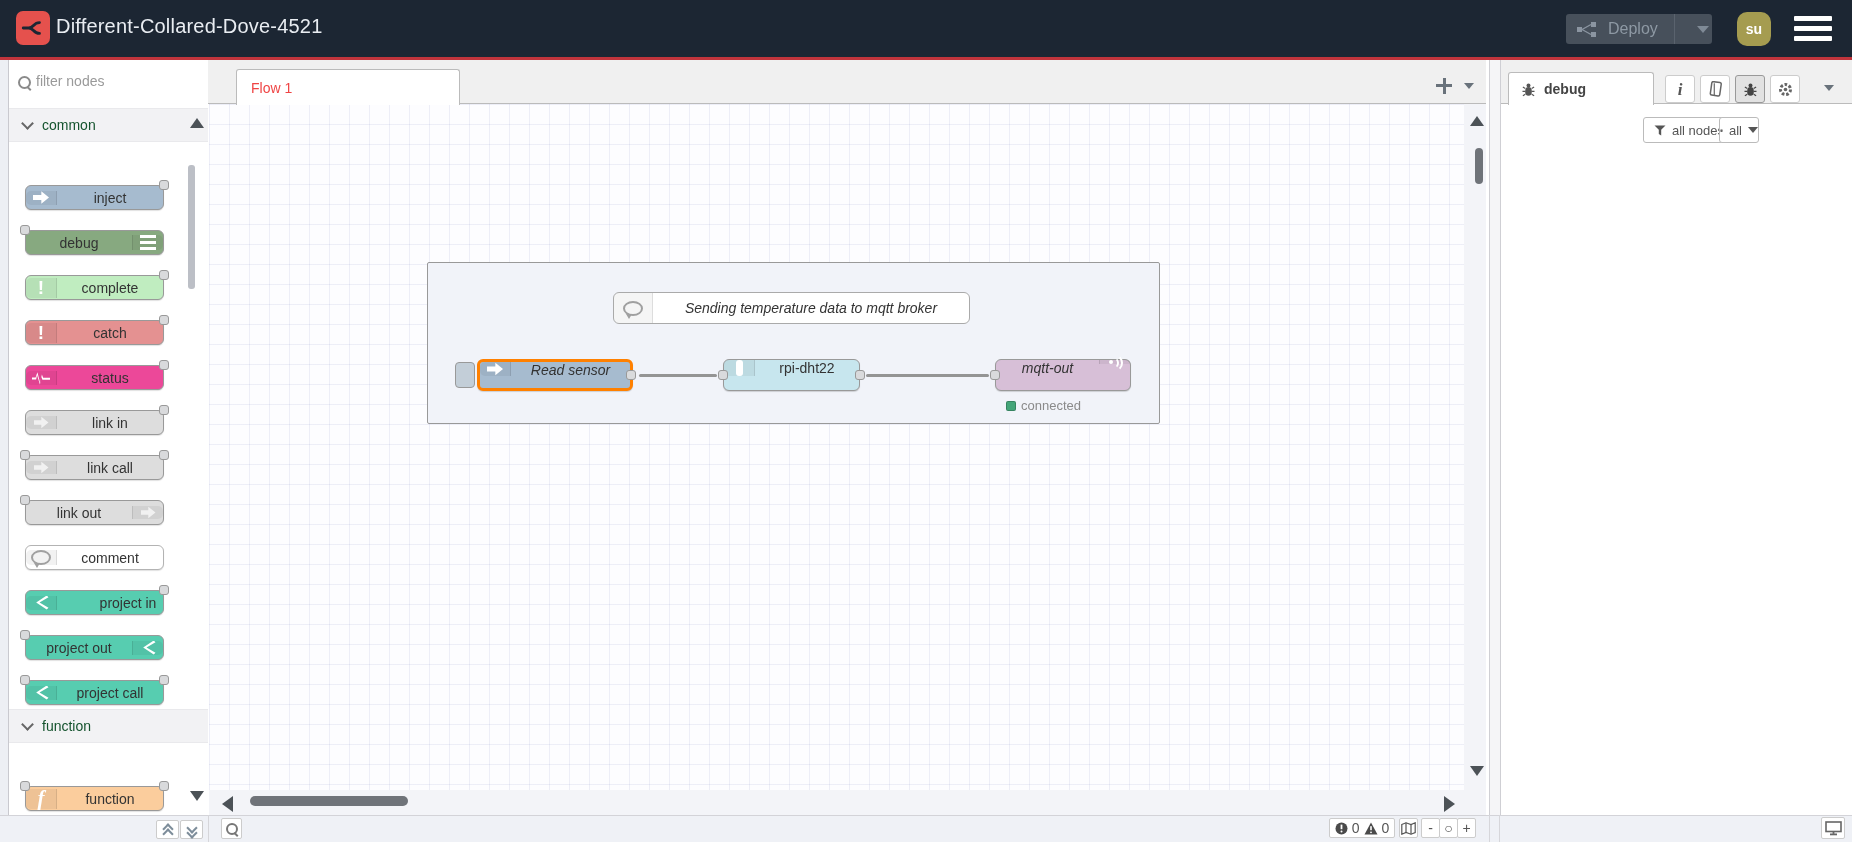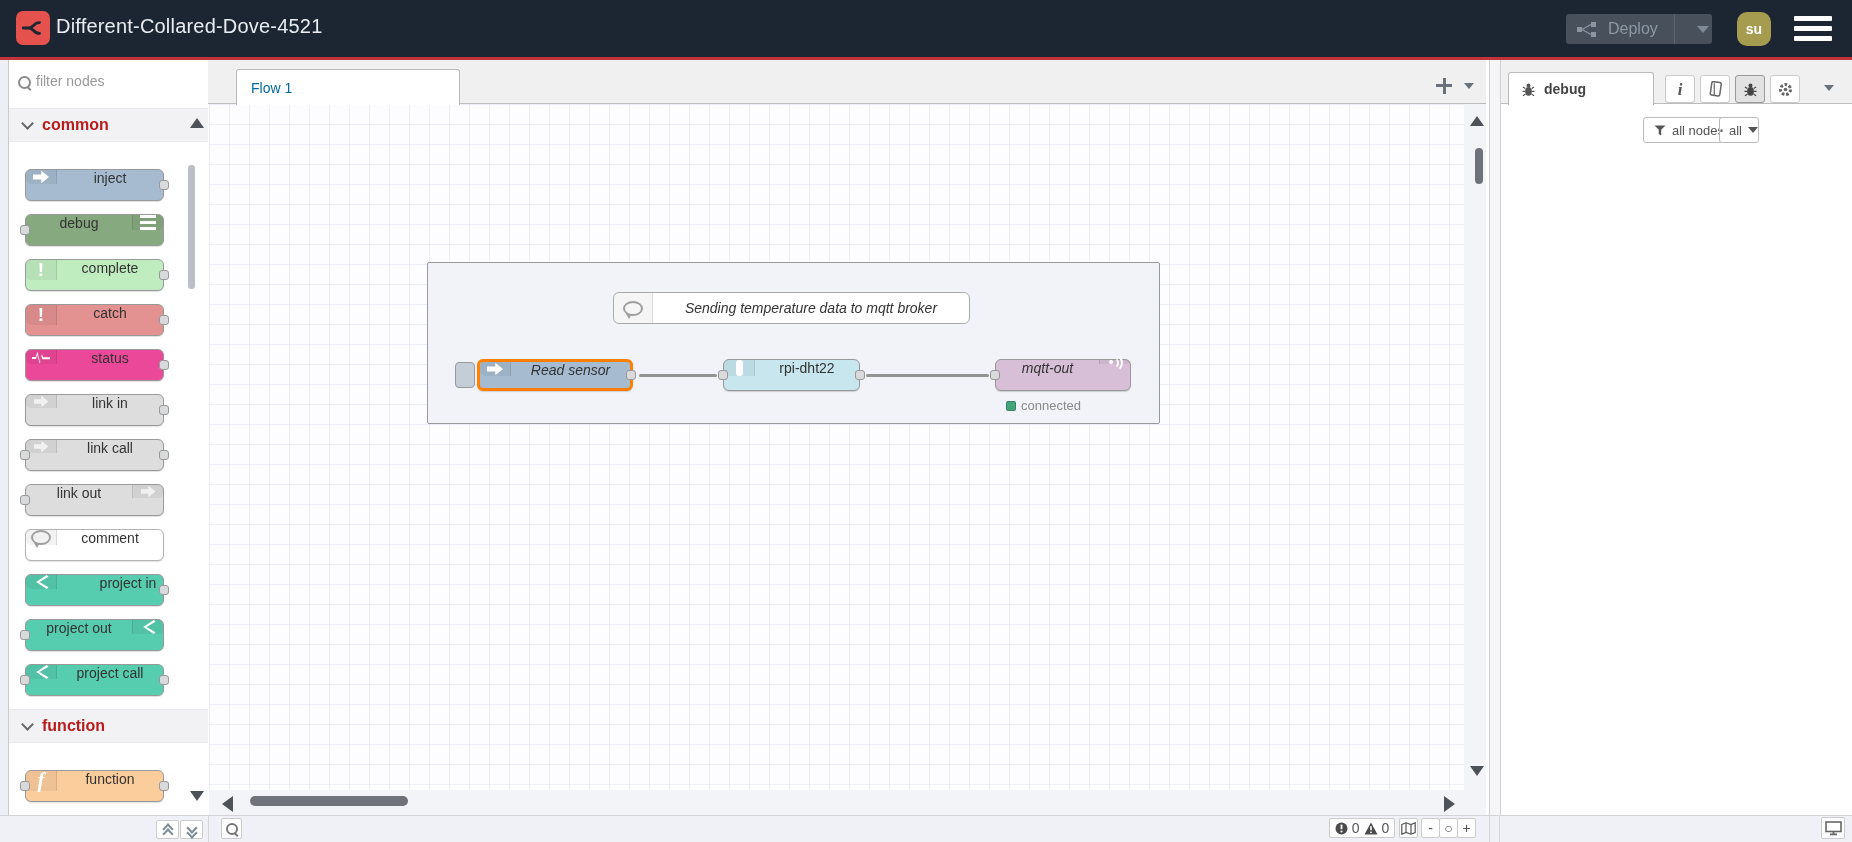--- a/index.html
+++ b/index.html
@@ -28,39 +28,39 @@
   .win-edge{position:absolute;left:0;top:60px;width:8px;height:755px;background:#edeff4;border-right:1px solid #c9c9cf;}
 
   
   .pal-header{position:absolute;left:9px;top:60px;width:199px;height:44px;background:#fff;border-bottom:1px solid #e8e8e8;}
   .mag-icon{position:absolute;left:18px;top:76px;width:9px;height:9px;border:2px solid #8a8a8a;border-radius:50%;}
   .mag-icon::after{content:"";position:absolute;left:8px;top:8px;width:2px;height:5px;background:#8a8a8a;transform:rotate(-45deg);}
   .filter-text{position:absolute;left:36px;top:73px;font-size:14px;color:#9a9a9a;}
   .tabbar{position:absolute;left:208px;top:60px;width:1278px;height:44px;background:#f0f0f0;border-bottom:1px solid #bbb;box-sizing:border-box;}
   .flow-tab{position:absolute;left:236px;top:69px;width:224px;height:36px;background:#fff;border:1px solid #bbb;border-bottom:none;
             border-radius:3px 3px 0 0;box-sizing:border-box;z-index:3;display:flex;align-items:center;}
-  .flow-tab span{margin-left:14px;font-size:14px;color:#0369a1;}
+  .flow-tab span{margin-left:14px;font-size:14px;color:#ef4444;}
   .plus-btn{position:absolute;left:1432px;top:74px;width:24px;height:24px;}
   .plus-btn::before,.plus-btn::after{content:"";position:absolute;background:#69727b;}
   .plus-btn::before{left:4px;top:10px;width:16px;height:3px;}
   .plus-btn::after{left:10.5px;top:3.5px;width:3px;height:16px;}
   .caret{display:inline-block;width:0;height:0;border-left:5px solid transparent;border-right:5px solid transparent;border-top:6px solid #69727b;}
   .tab-caret{position:absolute;left:1464px;top:83px;}
 
   
   .palette-body{position:absolute;left:9px;top:104px;width:199px;height:711px;background:#fff;overflow:hidden;}
   .pal-cat{height:34px;background:#f2f2f4;display:flex;align-items:center;border-top:1px solid #e9e9ec;border-bottom:1px solid #e9e9ec;box-sizing:border-box;}
   .pal-cat:first-child{margin-top:4px;}
   .pal-cat + .pal-items + .pal-cat{margin-top:12px;}
   .cat-chevron{width:7px;height:7px;border-right:2px solid #666;border-bottom:2px solid #666;transform:rotate(45deg);margin:-3px 10px 0 14px;}
-  .cat-label{font-size:16px;font-weight:bold;color:#b91c1c;}
+  .cat-label{font-size:14px;font-weight:normal;color:#14532d;}
   .pal-items{padding-top:27px;}
   .pal-row{position:relative;height:32px;margin-bottom:13px;}
-  .pal-node{position:absolute;left:16px;top:0;width:139px;height:32px;border:1px solid #999;border-radius:6px;
-            box-sizing:border-box;display:flex;align-items:flex-start;box-shadow:0 1px 1px rgba(0,0,0,.12);}
+  .pal-node{position:absolute;left:16px;top:16px;width:139px;height:25px;border:1px solid #999;border-radius:6px;
+            box-sizing:border-box;display:flex;align-items:center;box-shadow:0 1px 1px rgba(0,0,0,.12);}
   .pal-node.pale{border-color:#b3b3b3;}
   .node-icon-strip{width:30px;background:rgba(0,0,0,.05);display:flex;align-items:center;justify-content:center;flex:none;}
   .node-icon-strip.left{border-right:1px solid rgba(0,0,0,.1);border-radius:5px 0 0 5px;}
   .node-icon-strip.right{border-left:1px solid rgba(0,0,0,.1);border-radius:0 5px 5px 0;}
   .node-label{flex:1;display:flex;align-items:center;justify-content:center;font-size:14px;color:#333;padding:0 4px;white-space:nowrap;}
   .node-label.it{font-style:italic;}
   .port{position:absolute;width:10px;height:10px;background:#d9dadc;border:1px solid #999;border-radius:3px;box-sizing:border-box;}
   .pal-row .port.l{left:11px;top:11px;}
   .pal-row .port.r{left:150px;top:11px;}
 

